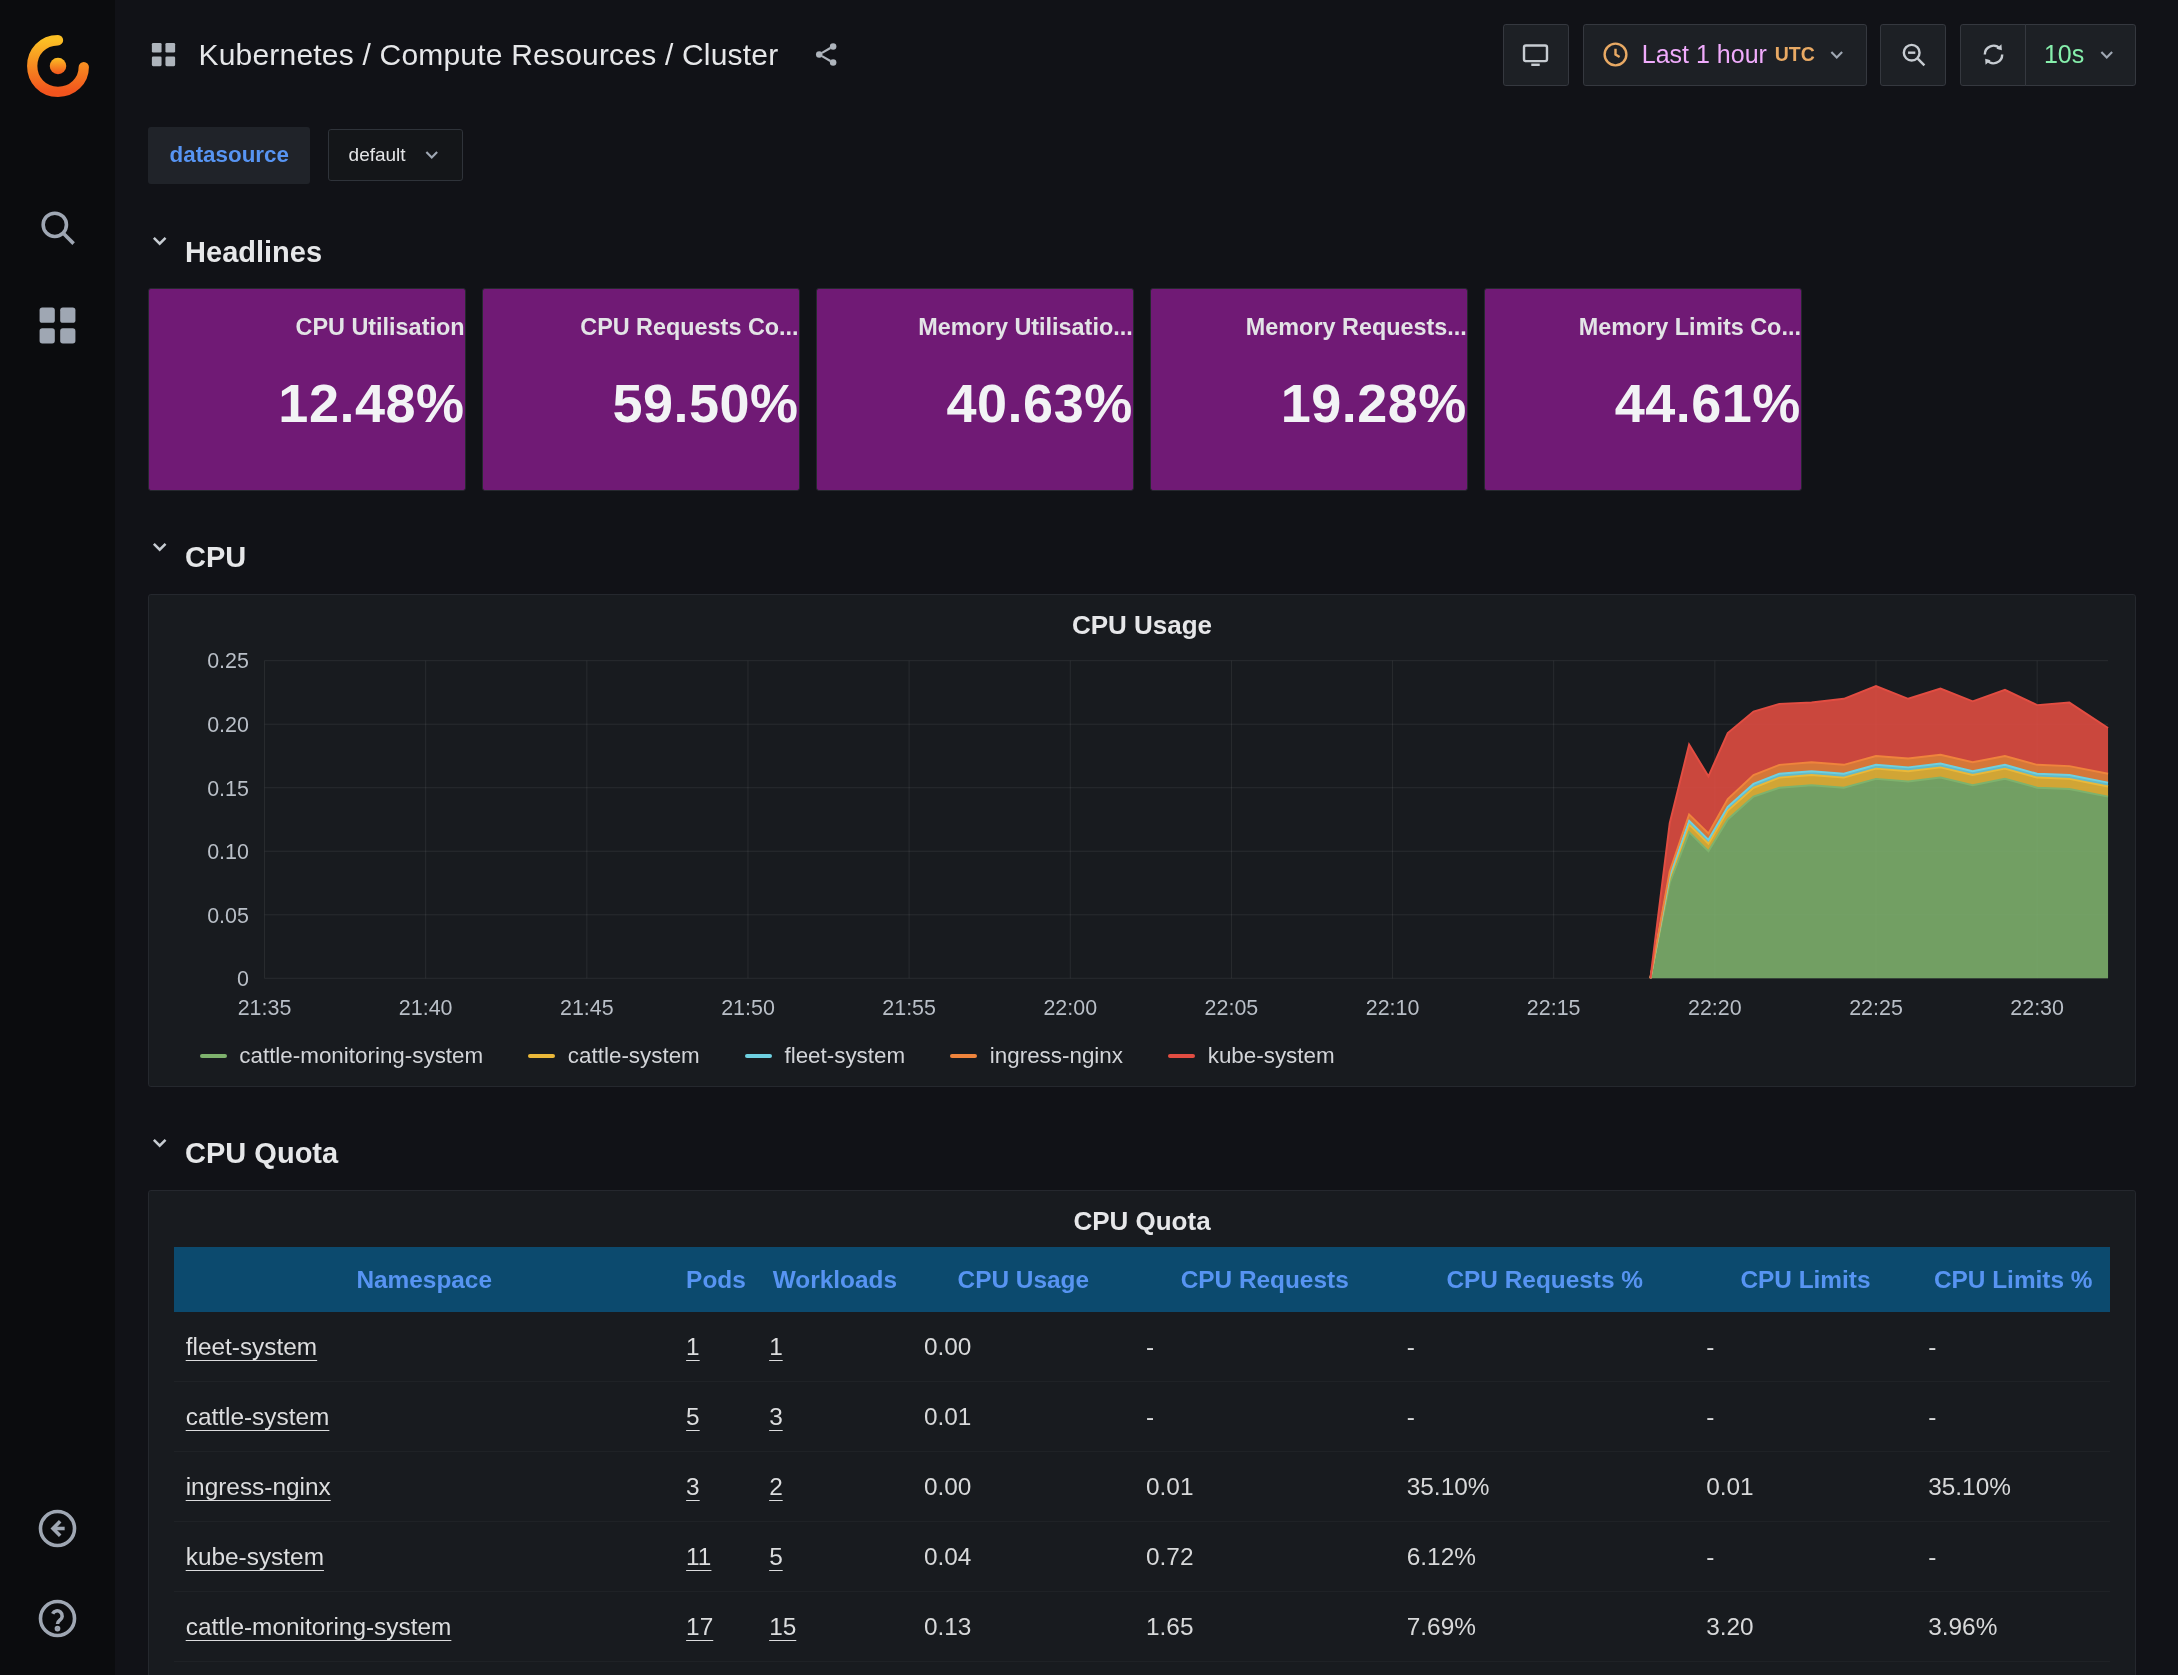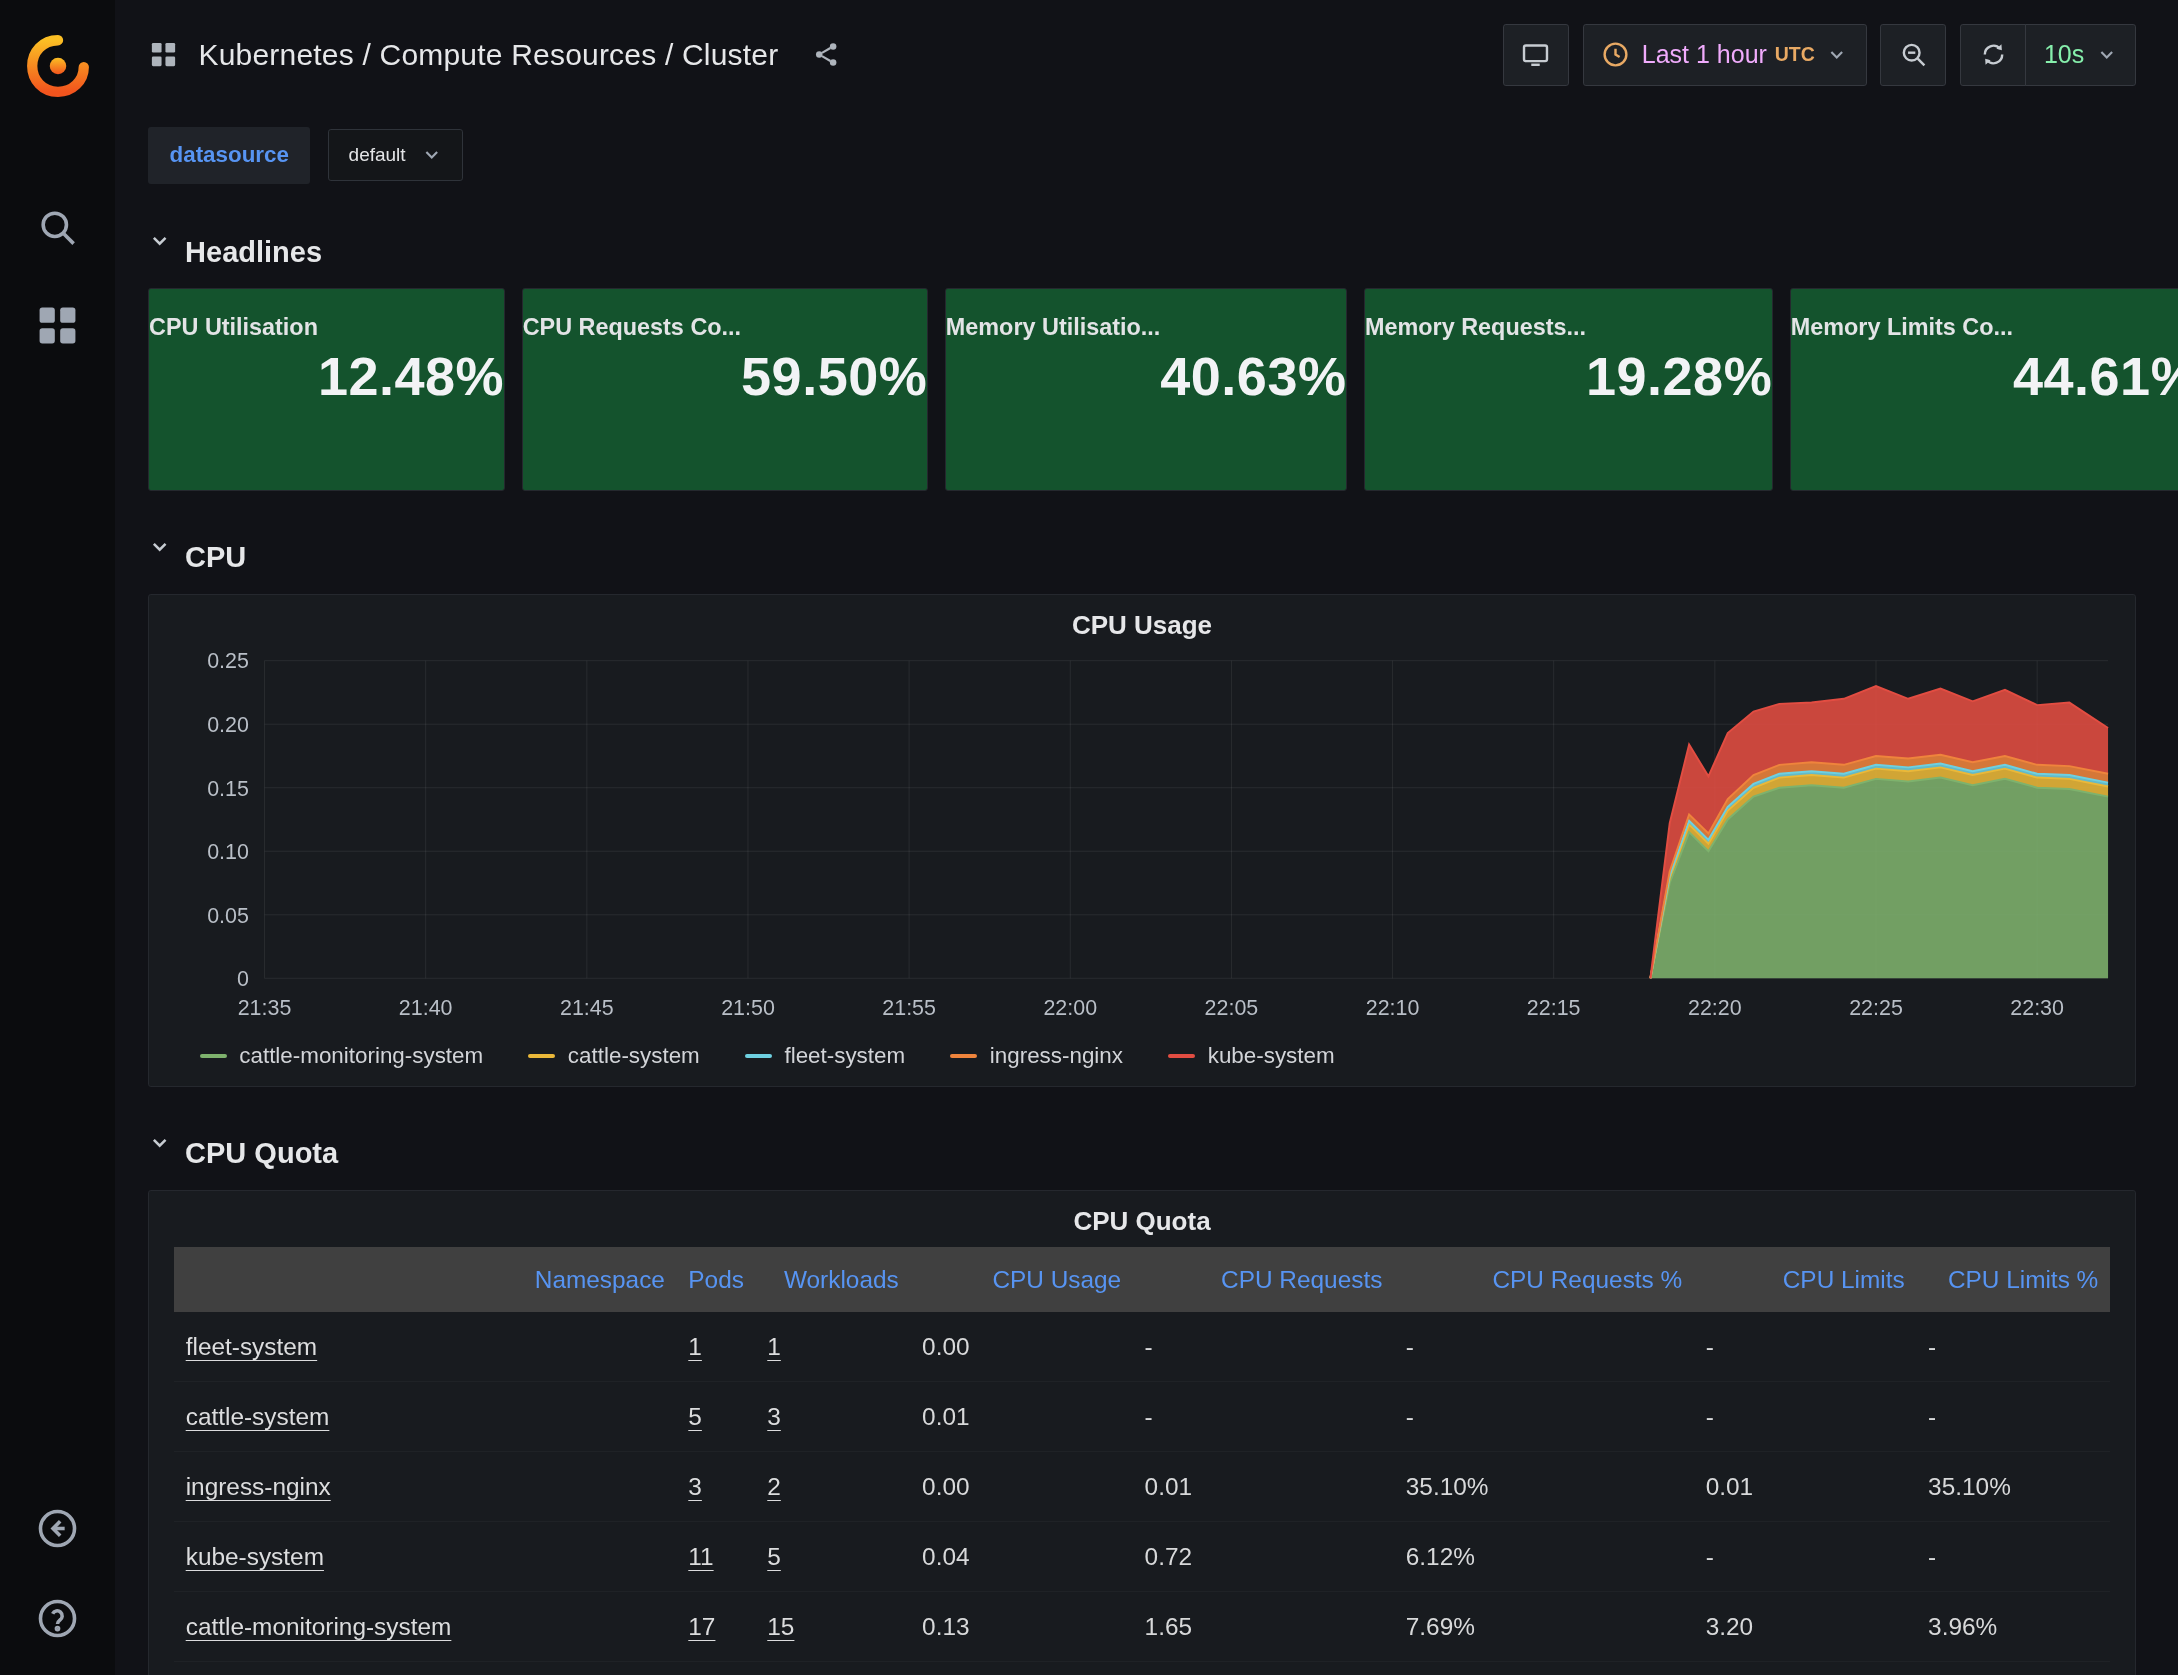--- a/index.html
+++ b/index.html
@@ -39,38 +39,38 @@
   .content{flex:1;padding:5.9px 43px 0 33px;overflow:hidden;}
   .var-row{display:flex;align-items:center;gap:17.6px;margin:11.7px 0 29px;}
   .var-chip{background:#202329;border-radius:2.9px;padding:15.6px 21.5px;font-size:22.4px;font-weight:600;color:#5794f2;cursor:default;}
   .var-select{display:flex;align-items:center;gap:15.6px;border:1px solid #2f333a;border-radius:2.9px;padding:13.7px 19.5px;font-size:19px;color:#e4e5e7;cursor:pointer;background:#141619;}
   .section-head{display:flex;align-items:center;gap:13.7px;margin:27px 0 19.5px;cursor:pointer;}
   .section-head .chev{width:23.4px;height:23.4px;color:#c7ccd2;}
   .section-head .chev svg{width:100%;height:100%;}
   .section-title{font-size:29px;font-weight:700;color:#e6e7e9;margin-top:23px;}
   
   .stats-row{display:grid;grid-template-columns:repeat(6,1fr);gap:16.6px;}
-  .stat-panel{background:#14532d;border:1px solid #25282e;border-radius:2.9px;height:203px;display:flex;flex-direction:row;align-items:flex-start;padding-top:25px;box-sizing:border-box;}
+  .stat-panel{background:#701a75;border:1px solid #25282e;border-radius:2.9px;height:203px;display:flex;flex-direction:column;align-items:flex-end;padding-top:25px;box-sizing:border-box;}
   .stat-title{font-size:23.4px;font-weight:600;color:#e3e4e6;max-width:92%;white-space:nowrap;overflow:hidden;}
   .stat-value{font-size:54px;font-weight:700;color:#f2f3f5;margin-top:31px;letter-spacing:0.5px;}
   
   .panel{background:#181b1f;border:1px solid #25282e;border-radius:2.9px;}
   .chart-panel{margin-top:3.9px;padding:15.6px 17.6px 9.8px;}
   .panel-title{text-align:center;font-size:26px;font-weight:600;color:#e6e7e9;margin-bottom:7.8px;}
   svg.chart{display:block;width:100%;height:378px;}
   .chart .grid{stroke:rgba(255,255,255,0.08);stroke-width:1;}
   .chart .ytick{fill:#b9bfc7;font-size:22px;text-anchor:end;font-family:"Liberation Sans","DejaVu Sans",sans-serif;}
   .chart .xtick{fill:#b9bfc7;font-size:22px;text-anchor:middle;font-family:"Liberation Sans","DejaVu Sans",sans-serif;}
   .legend{display:flex;flex-wrap:wrap;gap:45px;padding:15.6px 0 7.8px 33px;}
   .legend-item{display:flex;align-items:center;gap:12.7px;font-size:22.4px;color:#d2d4d8;cursor:pointer;}
   .swatch{width:27px;height:3.9px;border-radius:2px;}
   
   .table-panel{margin-top:3.9px;padding:15.6px 25px 0;height:527px;box-sizing:border-box;overflow:hidden;}
   table.quota{width:100%;border-collapse:collapse;font-size:24.4px;margin-top:9.8px;}
-  table.quota th{background:#404040;color:#5794f2;font-weight:400;text-align:right;padding:18.5px 11.7px;cursor:pointer;white-space:nowrap;}
+  table.quota th{background:#0c4a6e;color:#5794f2;font-weight:700;text-align:center;padding:18.5px 11.7px;cursor:pointer;white-space:nowrap;}
   table.quota td{padding:20.5px 11.7px;color:#d8d9da;border-bottom:1px solid rgba(255,255,255,0.03);}
   a.cell-link{color:#dcddde;text-decoration:underline;text-underline-offset:4.9px;text-decoration-thickness:1px;cursor:pointer;}
 </style>
 </head>
 <body>
 
 <div class="app">
 
   <div class="sidebar">
     <div class="logo">

